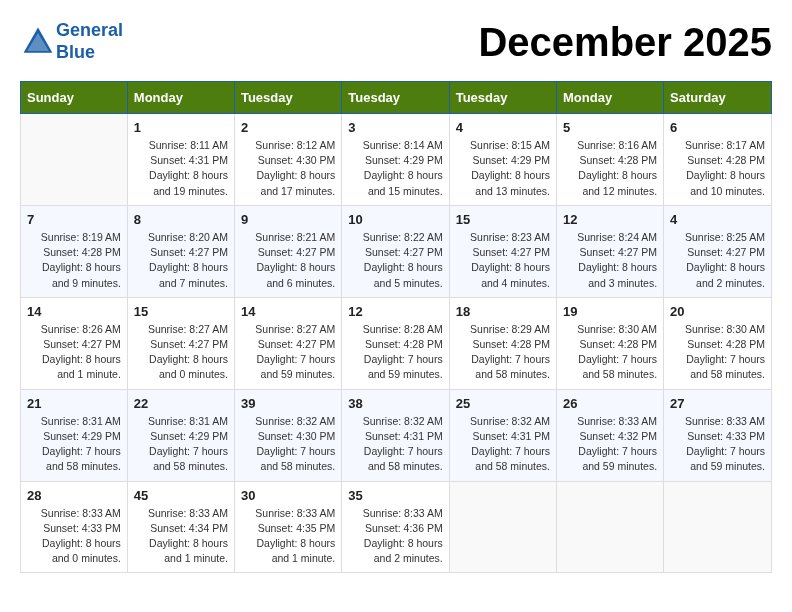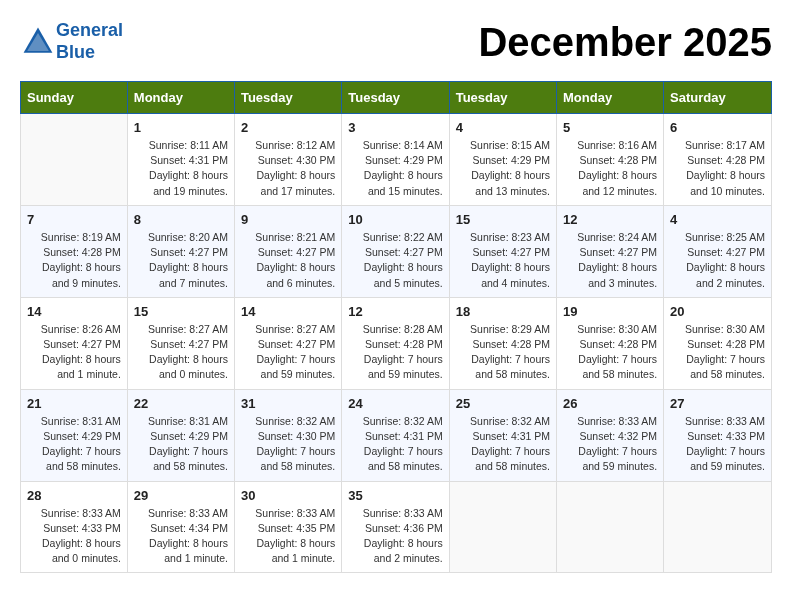--- a/index.html
+++ b/index.html
@@ -256,27 +256,27 @@
           Sunrise: 8:31 AM<br>Sunset: 4:29 PM<br>Daylight: 7 hours and 58 minutes.
         </div>
         </td>
         <td>
           <div class="day-number">22</div>
         <div class="day-info">
           Sunrise: 8:31 AM<br>Sunset: 4:29 PM<br>Daylight: 7 hours and 58 minutes.
         </div>
         </td>
         <td>
-          <div class="day-number">31</div>
+          <div class="day-number">39</div>
         <div class="day-info">
           Sunrise: 8:32 AM<br>Sunset: 4:30 PM<br>Daylight: 7 hours and 58 minutes.
         </div>
         </td>
         <td>
-          <div class="day-number">24</div>
+          <div class="day-number">38</div>
         <div class="day-info">
           Sunrise: 8:32 AM<br>Sunset: 4:31 PM<br>Daylight: 7 hours and 58 minutes.
         </div>
         </td>
         <td>
           <div class="day-number">25</div>
         <div class="day-info">
           Sunrise: 8:32 AM<br>Sunset: 4:31 PM<br>Daylight: 7 hours and 58 minutes.
         </div>
         </td>
@@ -294,21 +294,21 @@
         </td>
       </tr>
       <tr>
         <td>
           <div class="day-number">28</div>
         <div class="day-info">
           Sunrise: 8:33 AM<br>Sunset: 4:33 PM<br>Daylight: 8 hours and 0 minutes.
         </div>
         </td>
         <td>
-          <div class="day-number">29</div>
+          <div class="day-number">45</div>
         <div class="day-info">
           Sunrise: 8:33 AM<br>Sunset: 4:34 PM<br>Daylight: 8 hours and 1 minute.
         </div>
         </td>
         <td>
           <div class="day-number">30</div>
         <div class="day-info">
           Sunrise: 8:33 AM<br>Sunset: 4:35 PM<br>Daylight: 8 hours and 1 minute.
         </div>
         </td>

